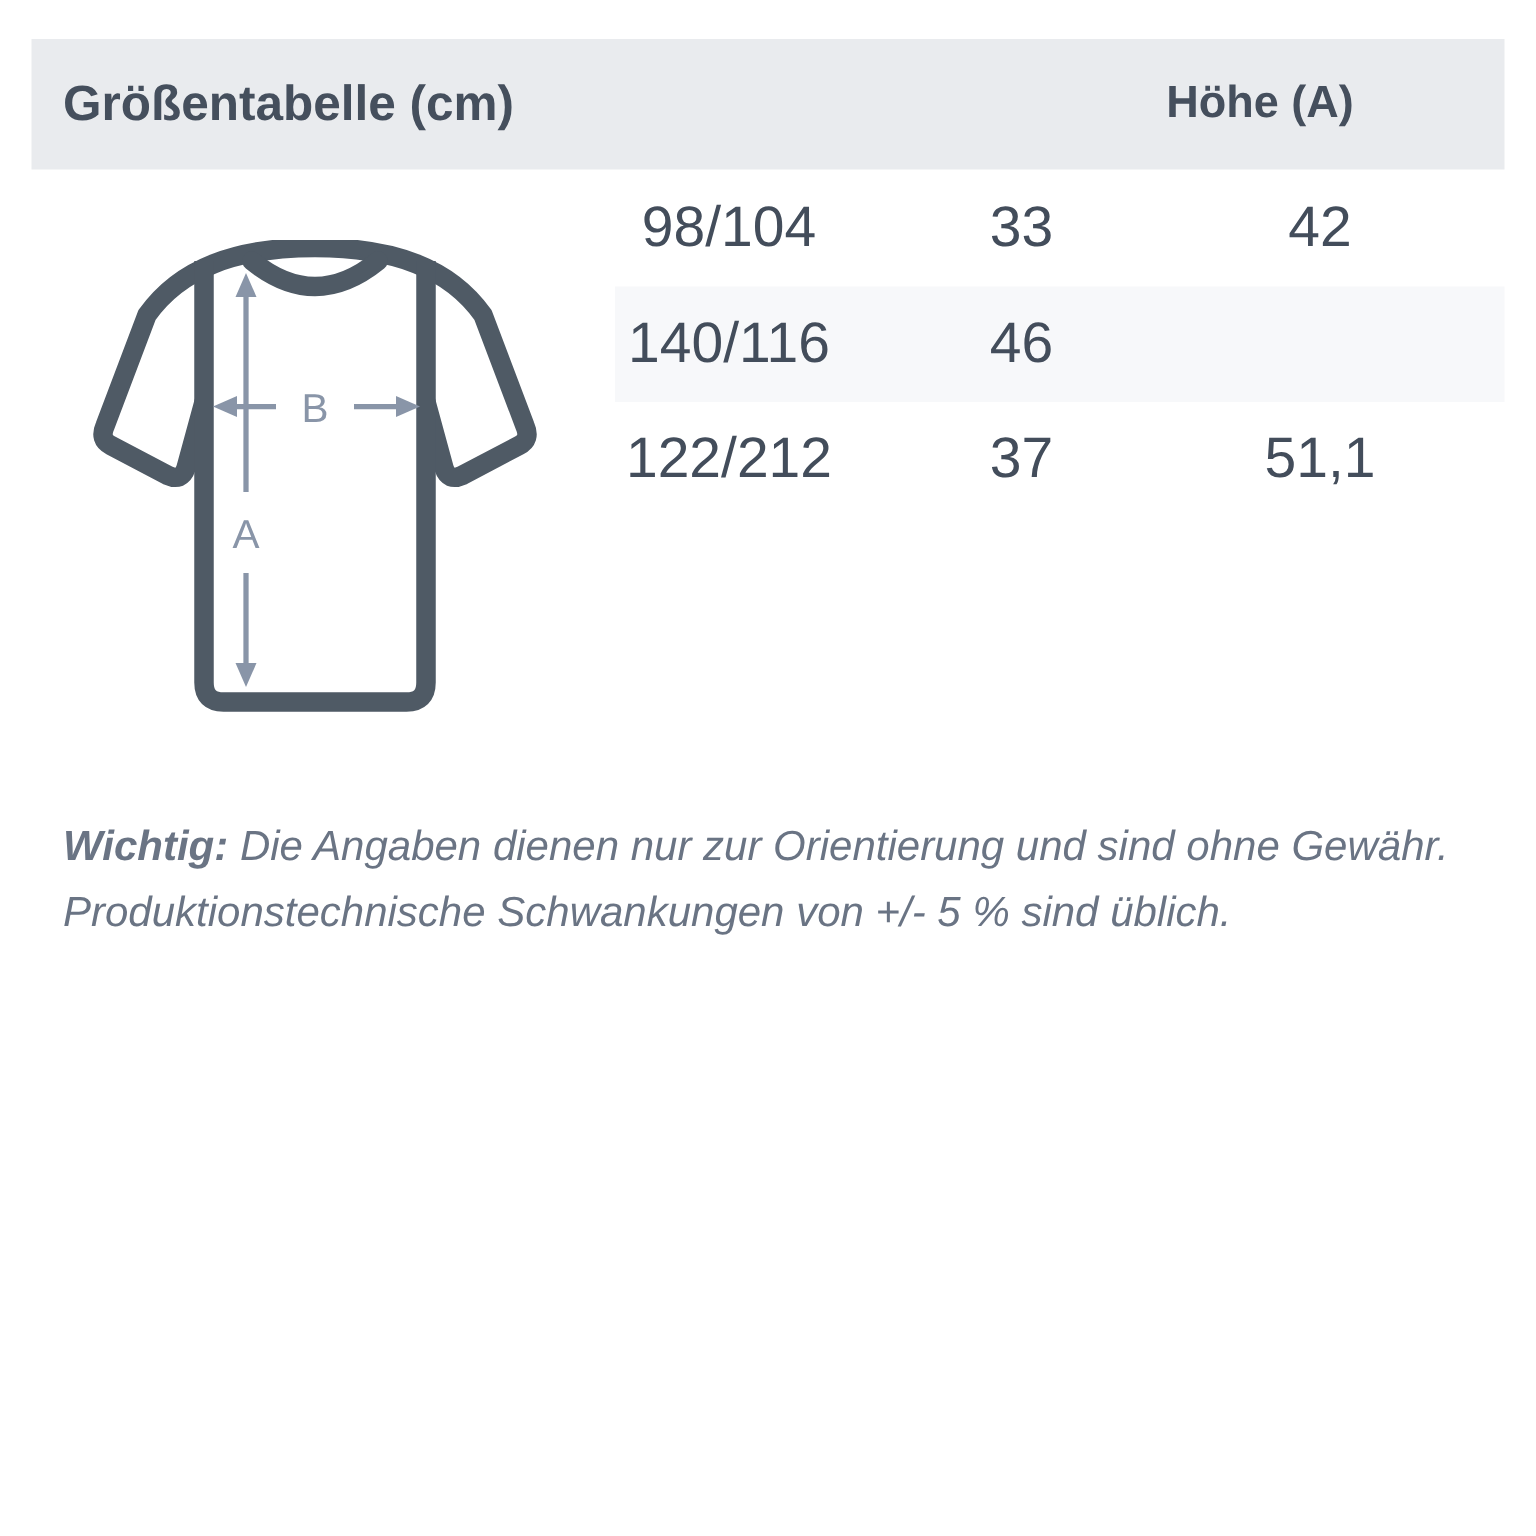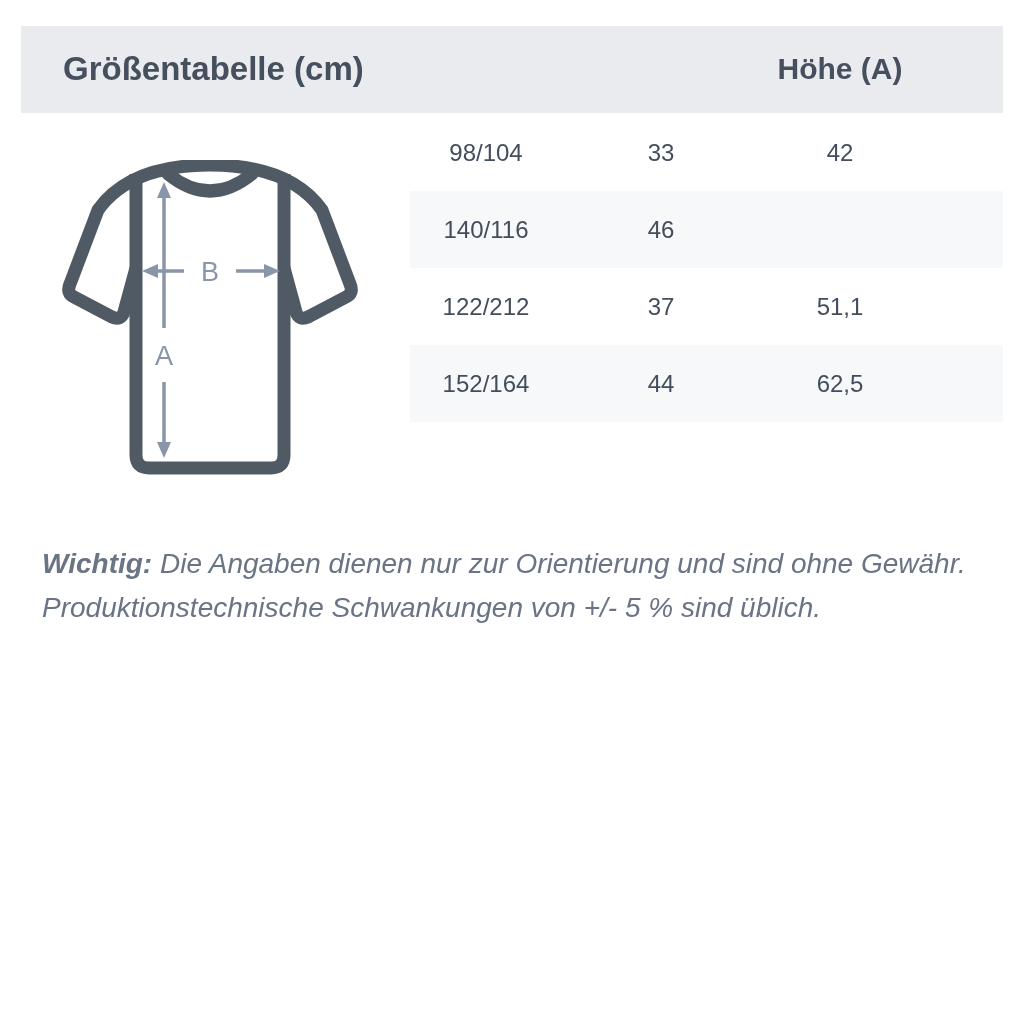--- a/index.html
+++ b/index.html
@@ -7,33 +7,33 @@
     position:relative;width:1024px;height:1024px;background:#ffffff;
     font-family:"Liberation Sans","DejaVu Sans",sans-serif;overflow:hidden;
   }
   
   .header-band{
     position:absolute;left:21px;top:26px;width:982px;height:87px;
     background:#e9ebee;
   }
   .header-title{
     position:absolute;left:21px;top:50%;transform:translateY(-52%);
-    font-size:33px;font-weight:bold;color:#454f5d;letter-spacing:0px;margin-left:21px;
+    font-size:33px;font-weight:bold;color:#454f5d;letter-spacing:0px;
   }
   .header-col{
     position:absolute;top:50%;transform:translateY(-52%);
     width:200px;text-align:center;font-size:30px;font-weight:bold;color:#454f5d;
   }
   .header-col.breite{left:544px;}
   .header-col.hoehe{left:719px;}
   
   .rows{position:absolute;left:410px;top:114px;width:593px;}
   .row{
     display:grid;grid-template-columns:152px 198px 160px;align-items:center;
-    height:77px;font-size:24px;color:#434d5b;
+    height:77px;font-size:38px;color:#434d5b;gap:20px;
   }
   .row:nth-child(even){background:#f7f8fa;}
   .row .cell{text-align:center;}
   
   .tshirt{position:absolute;left:57px;top:160px;}
   
   .note{
     position:absolute;left:42px;top:514px;width:960px;
     font-size:28px;line-height:44px;color:#6a7484;white-space:nowrap;font-style:italic;
   }
@@ -98,25 +98,20 @@
     </div>
     <div class="row">
       <span class="cell">140/116</span>
       <span class="cell">46</span>
     </div>
     <div class="row">
       <span class="cell">122/212</span>
       <span class="cell">37</span>
       <span class="cell">51,1</span>
     </div>
-    <div class="row">
-      <span class="cell">152/164</span>
-      <span class="cell">44</span>
-      <span class="cell">62,5</span>
-    </div>
   </div>
 
   <p class="note">
     <span class="note-label">Wichtig:</span>
     <span class="note-line1">Die Angaben dienen nur zur Orientierung und sind ohne Gewähr.</span>
     <span class="note-line2">Produktionstechnische Schwankungen von +/- 5 % sind üblich.</span>
   </p>
 
 </div>
 

